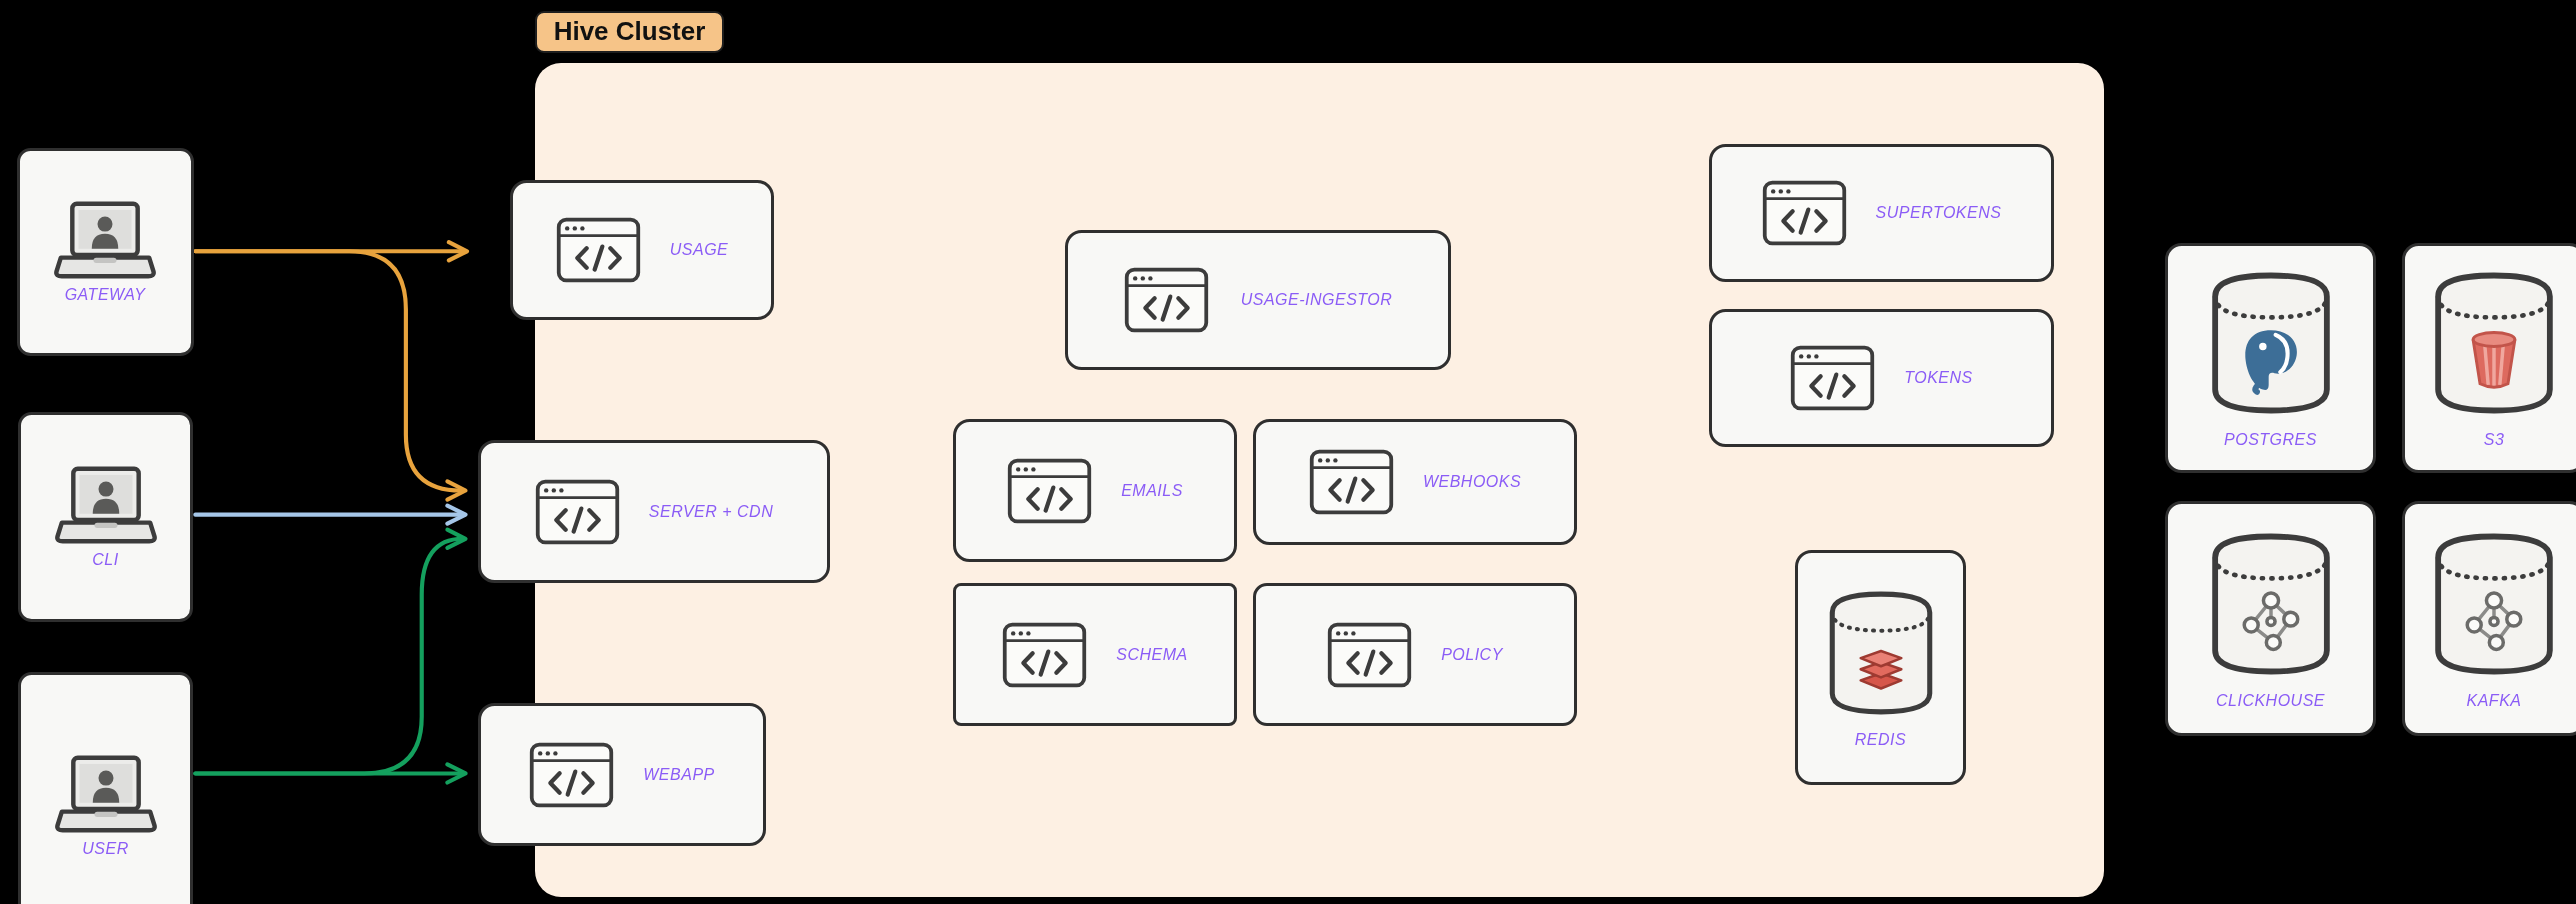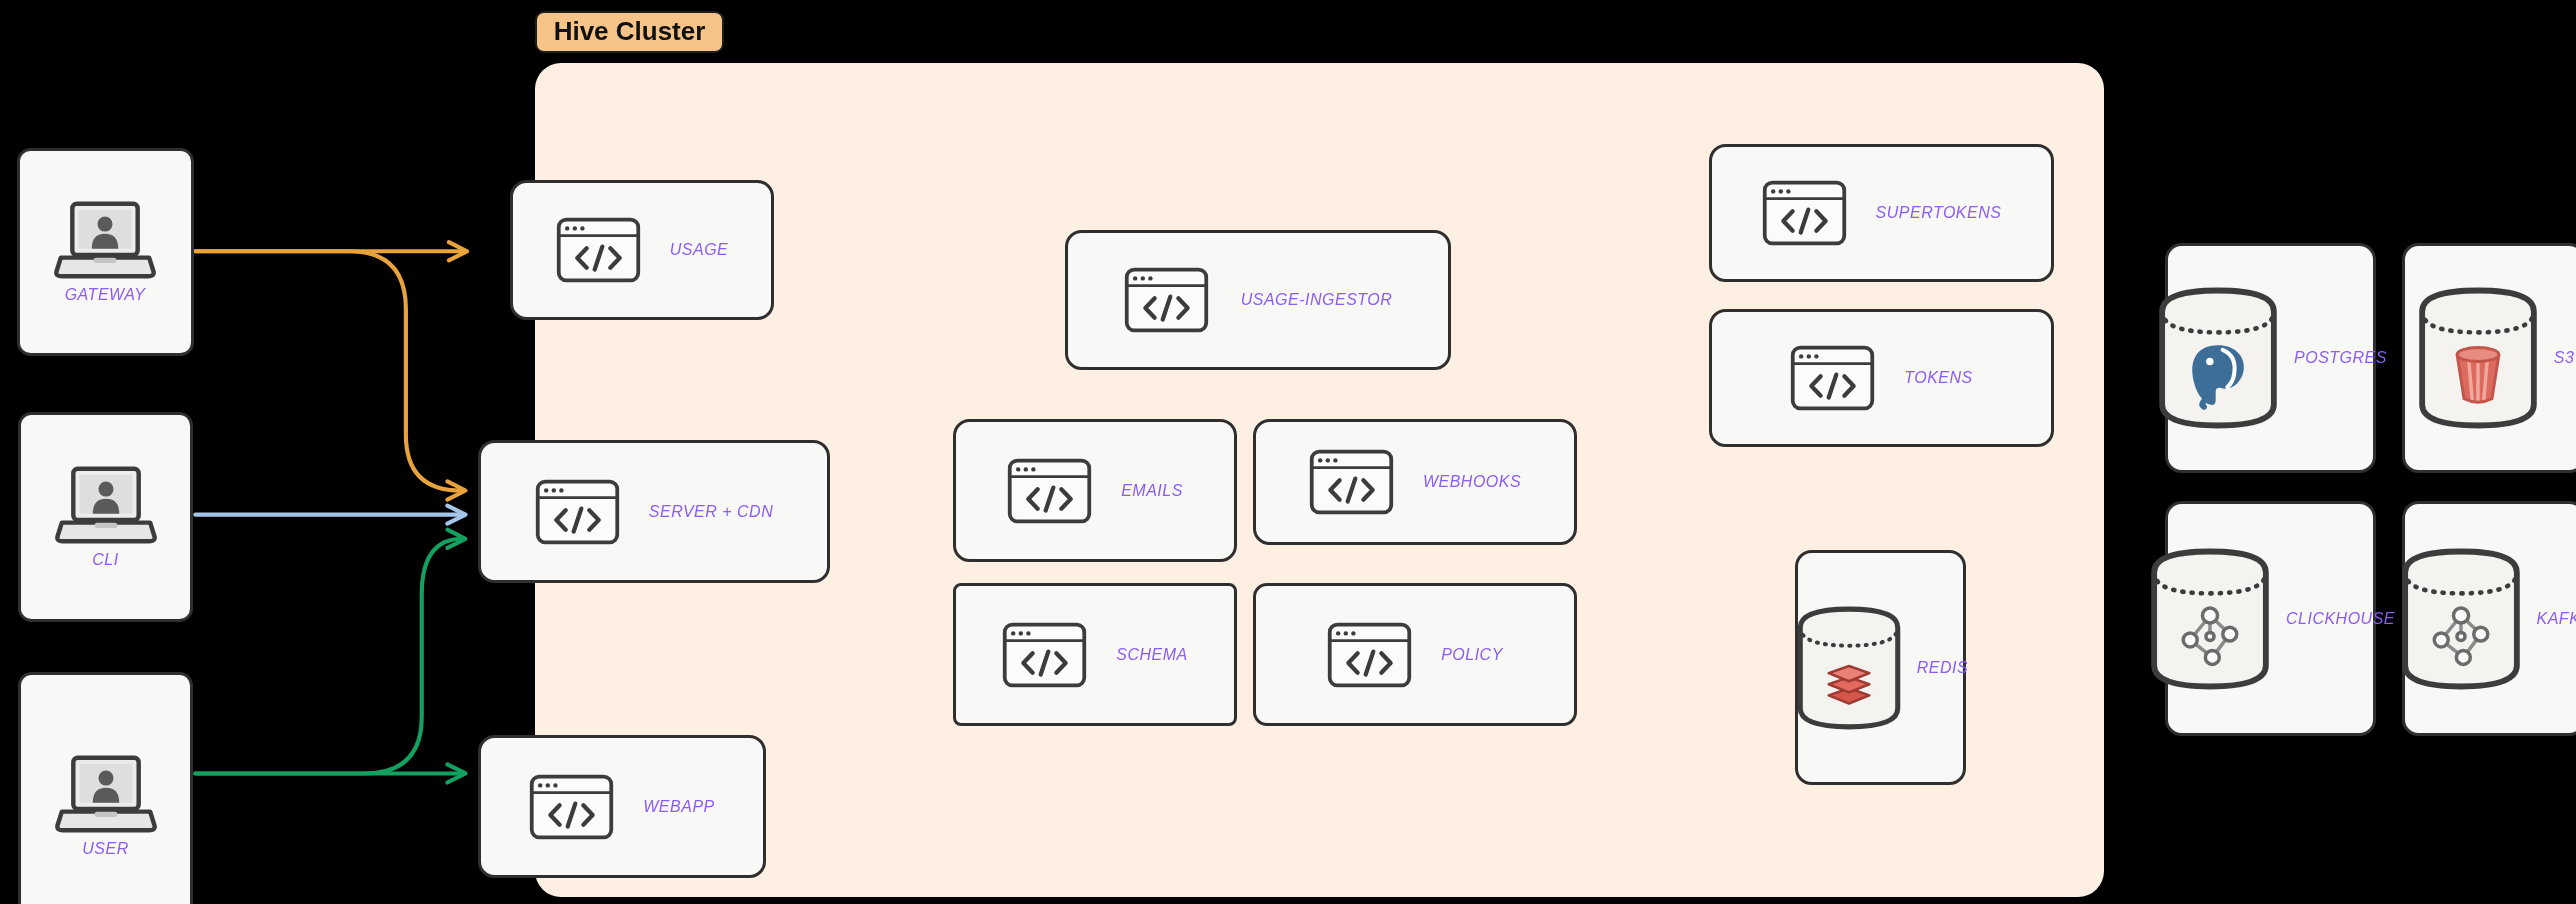--- a/index.html
+++ b/index.html
@@ -24,21 +24,21 @@
 
   svg.arrows { position:absolute; left:0; top:0; z-index:5; pointer-events:none; }
 
   .node {
     position:absolute; background:#f8f8f6; border:3px solid #2f2f2f;
     display:flex; align-items:center; justify-content:center;
     color:#1c1c1c; z-index:10;
   }
   .client    { flex-direction:column; border-radius:13.6px; padding:10.6px 6px; }
   .service   { flex-direction:row;    gap:29px; border-radius:16.6px; padding:0 21px; }
-  .datastore { flex-direction:row; gap:12px; border-radius:16.6px; padding:13.6px 6px; }
+  .datastore { flex-direction:column; gap:12px; border-radius:16.6px; padding:13.6px 6px; }
 
   .label {
     font-style:italic; font-size:16px; letter-spacing:0.5px;
     color:#8b5cf6; white-space:nowrap;
   }
 
   .code-icon   { width:85px; height:66px;  flex:none; }
   .laptop-icon { width:106px; height:85px; flex:none; }
   .db-icon     { width:128px; height:152px; flex:none; }
   .db-icon.small { width:112px; height:132px; }
@@ -161,21 +161,21 @@
         <use href="#sym-code-window"></use>
       </svg>
     <span class="label">USAGE</span>
   </div>
   <div class="node service" style="left:478px;top:440px;width:352px;height:143px;">
     <svg class="code-icon" viewBox="0 0 100 78">
         <use href="#sym-code-window"></use>
       </svg>
     <span class="label">SERVER + CDN</span>
   </div>
-  <div class="node service" style="left:478px;top:703px;width:288px;height:143px;margin-top:32px;">
+  <div class="node service" style="left:478px;top:703px;width:288px;height:143px;">
     <svg class="code-icon" viewBox="0 0 100 78">
         <use href="#sym-code-window"></use>
       </svg>
     <span class="label">WEBAPP</span>
   </div>
   <div class="node service" style="left:1065px;top:230px;width:386px;height:140px;gap:32px;">
     <svg class="code-icon" viewBox="0 0 100 78">
         <use href="#sym-code-window"></use>
       </svg>
     <span class="label">USAGE-INGESTOR</span>

